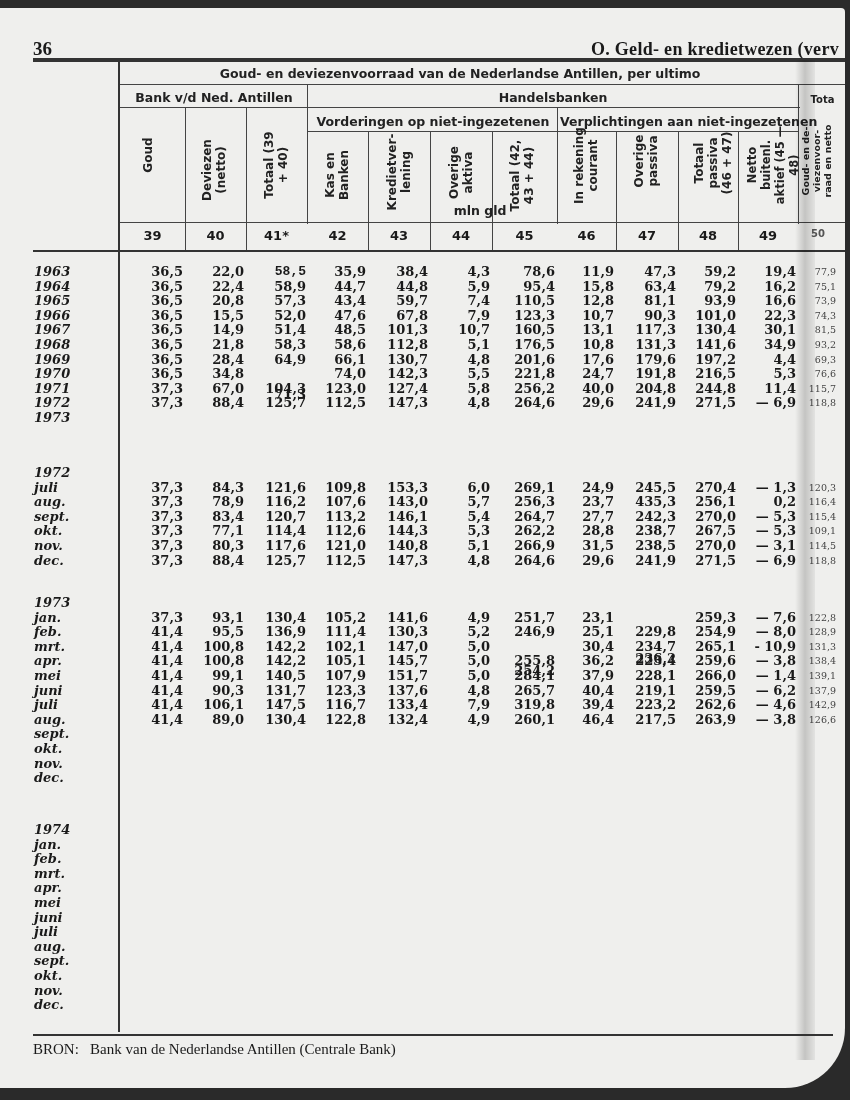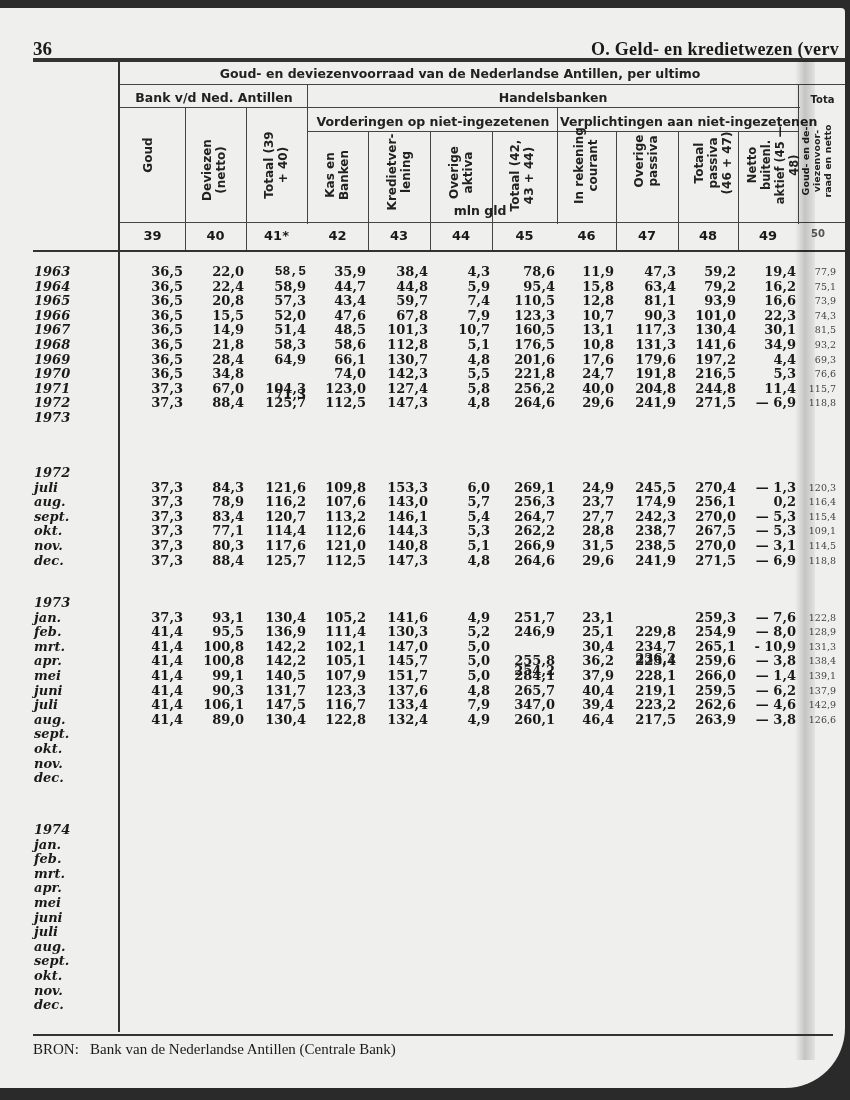--- a/index.html
+++ b/index.html
@@ -242,21 +242,21 @@
     <div class="cell c50" style="top: 480.6px; left: 766px; width: 70px;">120,3</div>
     <div class="rowlabel" style="top: 495.2px;">aug.</div>
     <div class="cell" style="top: 495.2px; left: 113px; width: 70px;">37,3</div>
     <div class="cell" style="top: 495.2px; left: 174px; width: 70px;">78,9</div>
     <div class="cell" style="top: 495.2px; left: 236px; width: 70px;">116,2</div>
     <div class="cell" style="top: 495.2px; left: 296px; width: 70px;">107,6</div>
     <div class="cell" style="top: 495.2px; left: 358px; width: 70px;">143,0</div>
     <div class="cell" style="top: 495.2px; left: 420px; width: 70px;">5,7</div>
     <div class="cell" style="top: 495.2px; left: 485px; width: 70px;">256,3</div>
     <div class="cell" style="top: 495.2px; left: 544px; width: 70px;">23,7</div>
-    <div class="cell" style="top: 495.2px; left: 606px; width: 70px;">174,9</div>
+    <div class="cell" style="top: 495.2px; left: 606px; width: 70px;">435,3</div>
     <div class="cell" style="top: 495.2px; left: 666px; width: 70px;">256,1</div>
     <div class="cell" style="top: 495.2px; left: 726px; width: 70px;">0,2</div>
     <div class="cell c50" style="top: 495.2px; left: 766px; width: 70px;">116,4</div>
     <div class="rowlabel" style="top: 509.8px;">sept.</div>
     <div class="cell" style="top: 509.8px; left: 113px; width: 70px;">37,3</div>
     <div class="cell" style="top: 509.8px; left: 174px; width: 70px;">83,4</div>
     <div class="cell" style="top: 509.8px; left: 236px; width: 70px;">120,7</div>
     <div class="cell" style="top: 509.8px; left: 296px; width: 70px;">113,2</div>
     <div class="cell" style="top: 509.8px; left: 358px; width: 70px;">146,1</div>
     <div class="cell" style="top: 509.8px; left: 420px; width: 70px;">5,4</div>
@@ -384,21 +384,21 @@
     <div class="cell" style="top: 683.6px; left: 666px; width: 70px;">259,5</div>
     <div class="cell" style="top: 683.6px; left: 726px; width: 70px;">— 6,2</div>
     <div class="cell c50" style="top: 683.6px; left: 766px; width: 70px;">137,9</div>
     <div class="rowlabel" style="top: 698.2px;">juli</div>
     <div class="cell" style="top: 698.2px; left: 113px; width: 70px;">41,4</div>
     <div class="cell" style="top: 698.2px; left: 174px; width: 70px;">106,1</div>
     <div class="cell" style="top: 698.2px; left: 236px; width: 70px;">147,5</div>
     <div class="cell" style="top: 698.2px; left: 296px; width: 70px;">116,7</div>
     <div class="cell" style="top: 698.2px; left: 358px; width: 70px;">133,4</div>
     <div class="cell" style="top: 698.2px; left: 420px; width: 70px;">7,9</div>
-    <div class="cell" style="top: 698.2px; left: 485px; width: 70px;">347,0</div>
+    <div class="cell" style="top: 698.2px; left: 485px; width: 70px;">319,8</div>
     <div class="cell" style="top: 698.2px; left: 544px; width: 70px;">39,4</div>
     <div class="cell" style="top: 698.2px; left: 606px; width: 70px;">223,2</div>
     <div class="cell" style="top: 698.2px; left: 666px; width: 70px;">262,6</div>
     <div class="cell" style="top: 698.2px; left: 726px; width: 70px;">— 4,6</div>
     <div class="cell c50" style="top: 698.2px; left: 766px; width: 70px;">142,9</div>
     <div class="rowlabel" style="top: 712.8px;">aug.</div>
     <div class="cell" style="top: 712.8px; left: 113px; width: 70px;">41,4</div>
     <div class="cell" style="top: 712.8px; left: 174px; width: 70px;">89,0</div>
     <div class="cell" style="top: 712.8px; left: 236px; width: 70px;">130,4</div>
     <div class="cell" style="top: 712.8px; left: 296px; width: 70px;">122,8</div>

